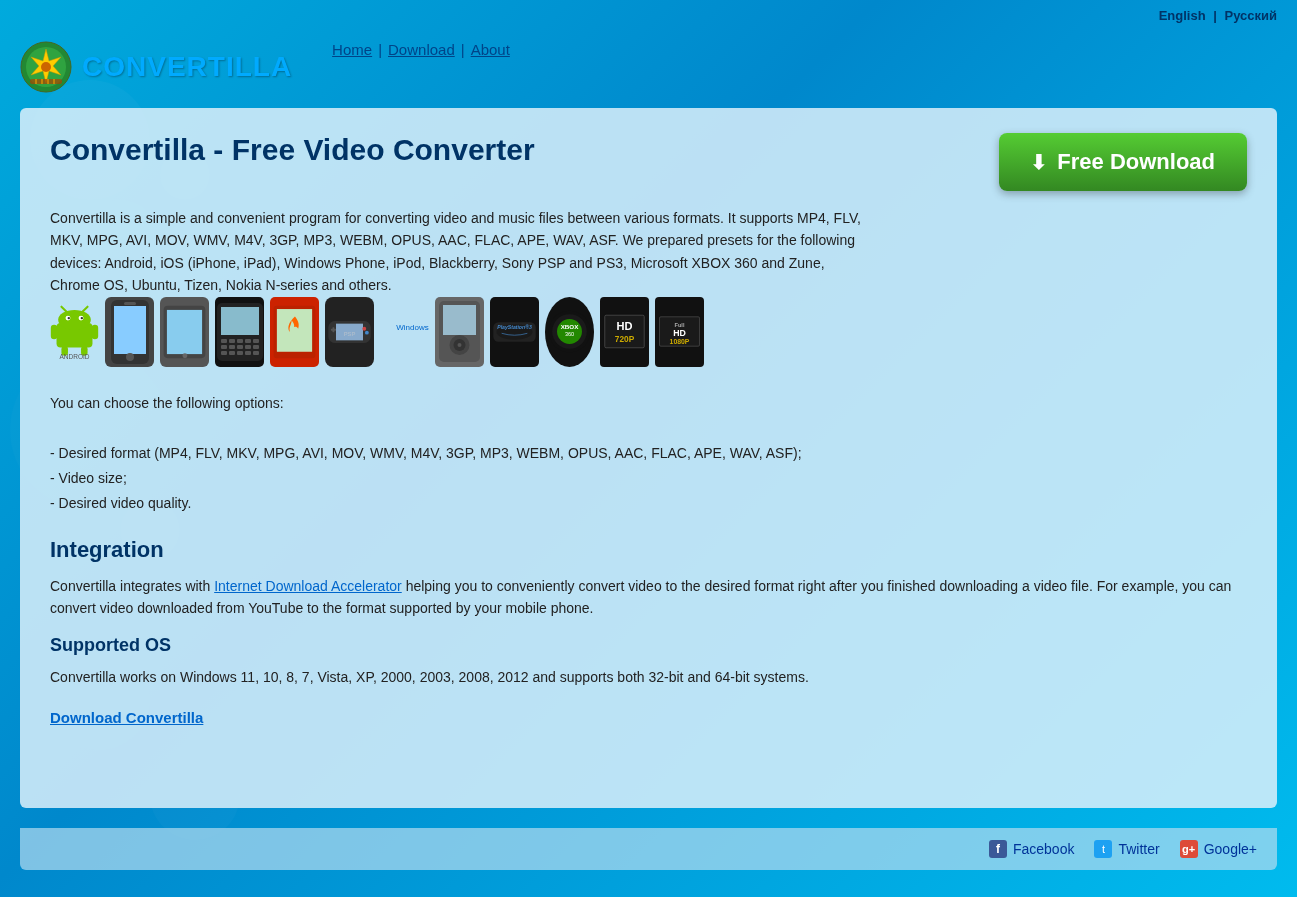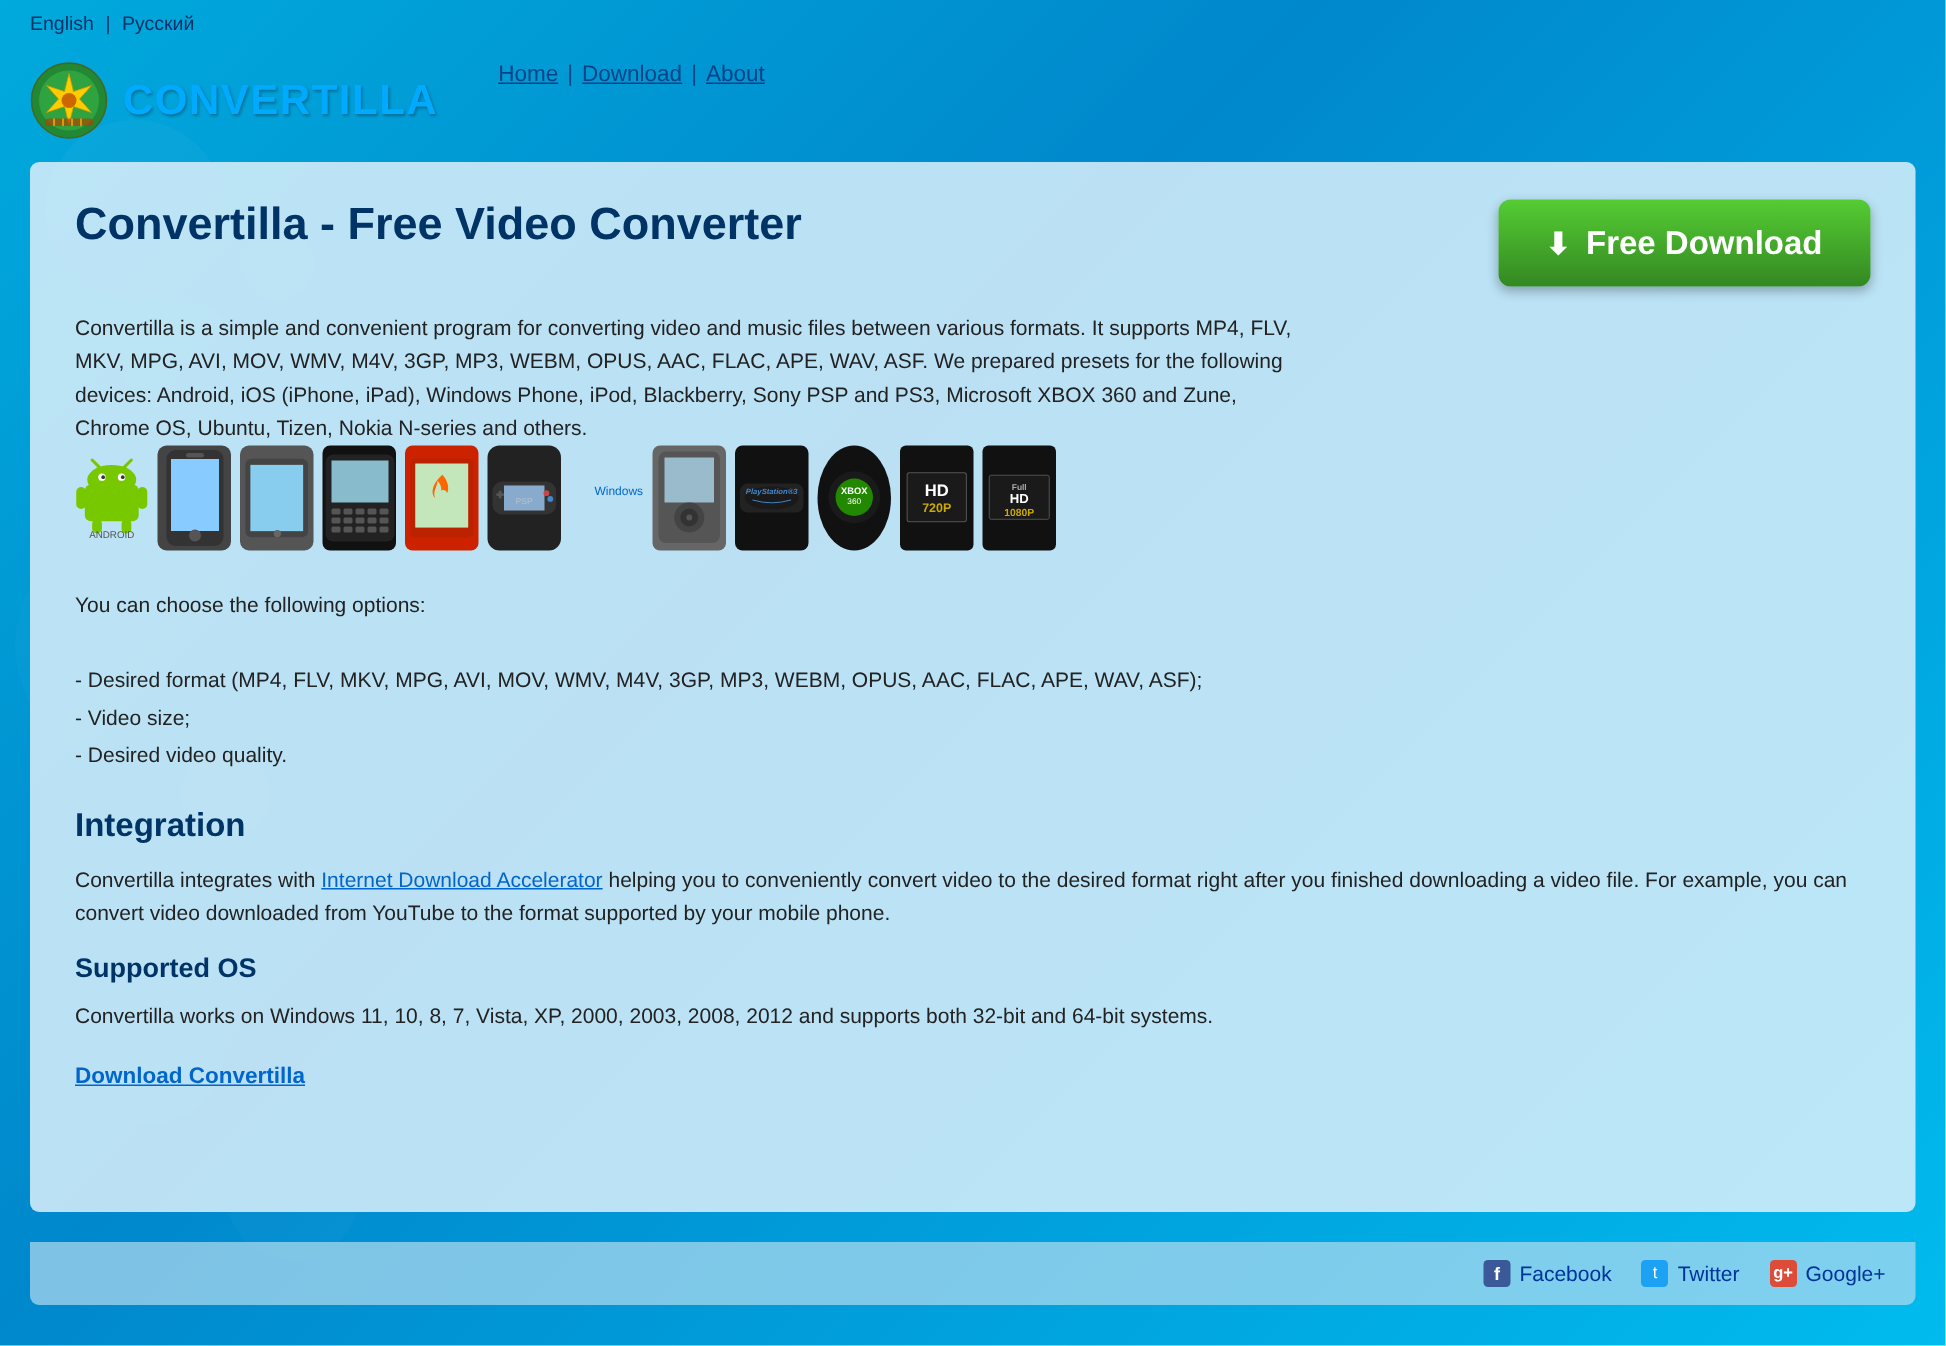--- a/index.html
+++ b/index.html
@@ -27,23 +27,24 @@
 
     .page-wrapper {
       position: relative;
       z-index: 1;
       max-width: 1297px;
       margin: 0 auto;
     }
 
     
     .lang-bar {
-      text-align: left;
+      text-align: right;
       padding: 8px 20px;
       font-size: 13px;
+      font-weight: bold;
     }
     .lang-bar a {
       color: #003366;
       text-decoration: none;
     }
     .lang-bar .sep { color: #003366; margin: 0 4px; }
 
     
     .header {
       display: flex;

